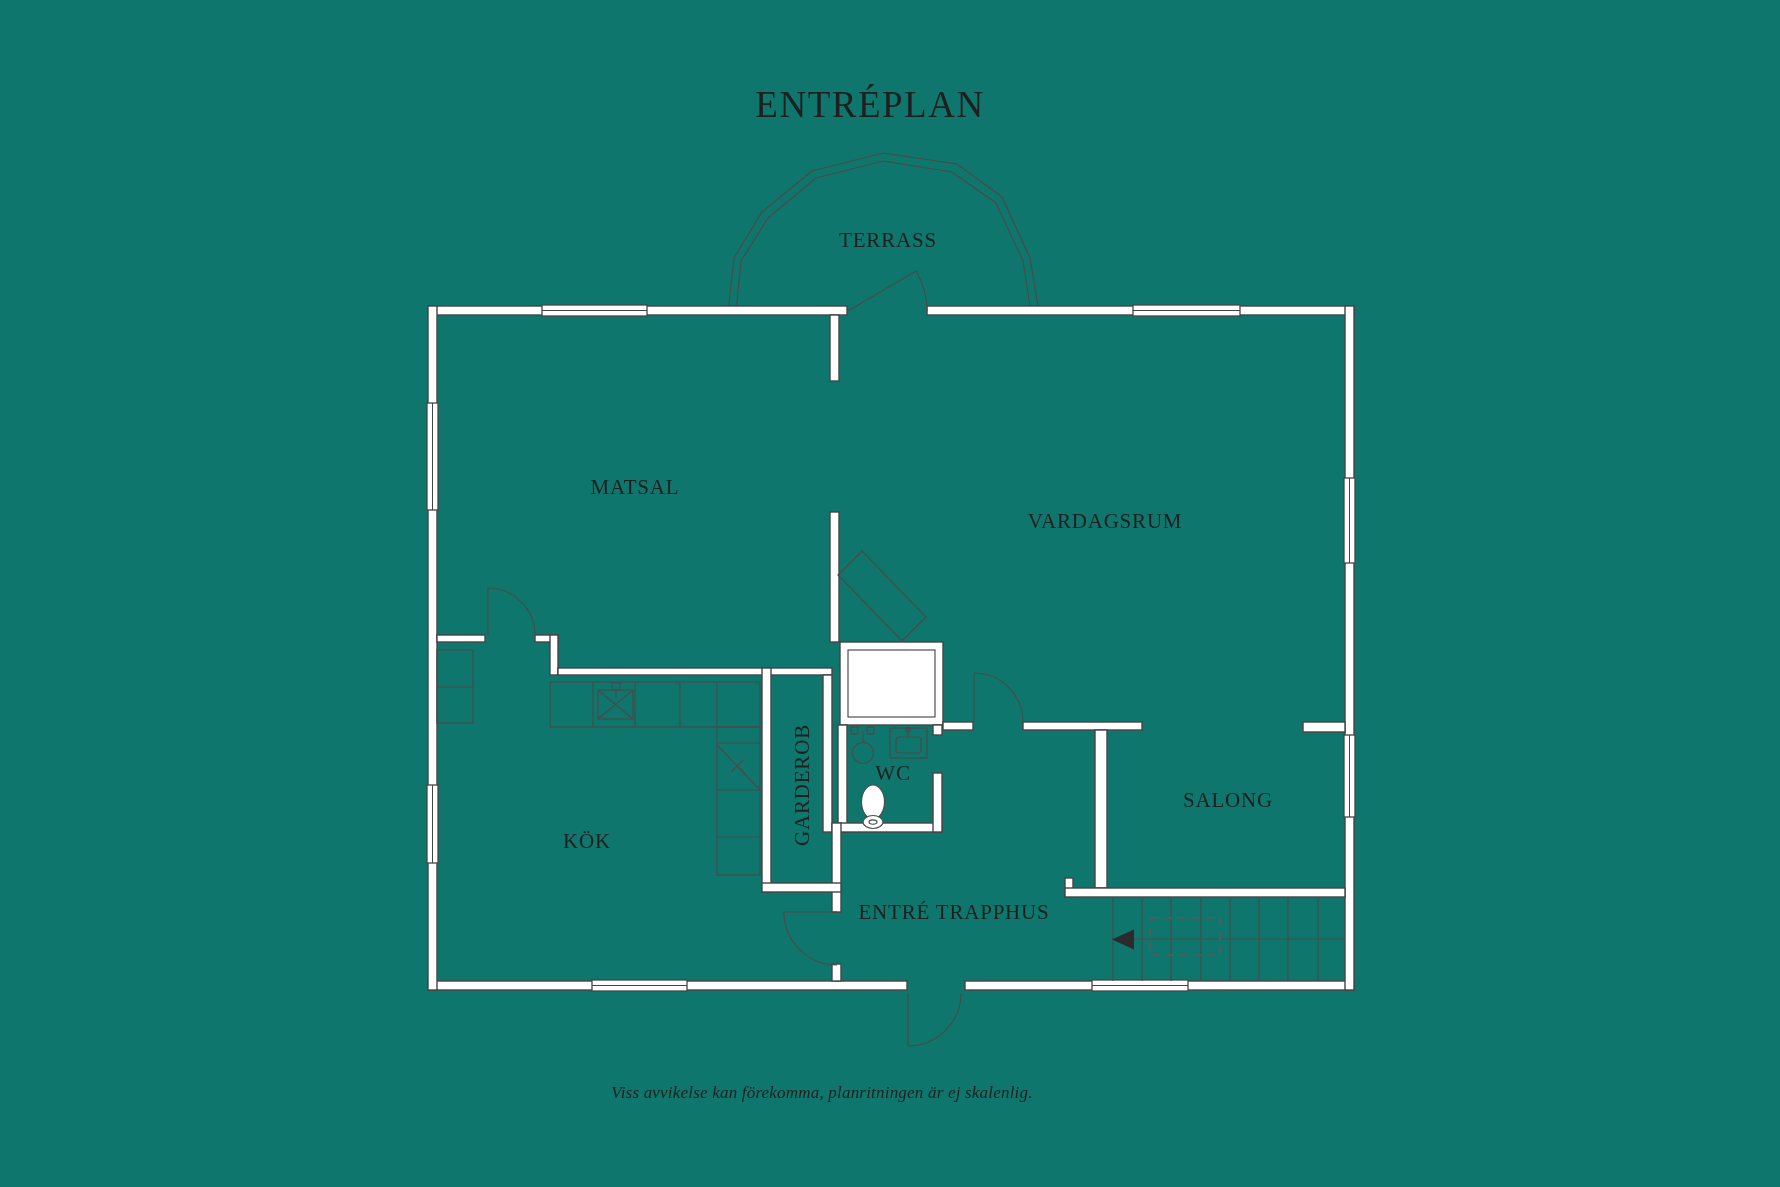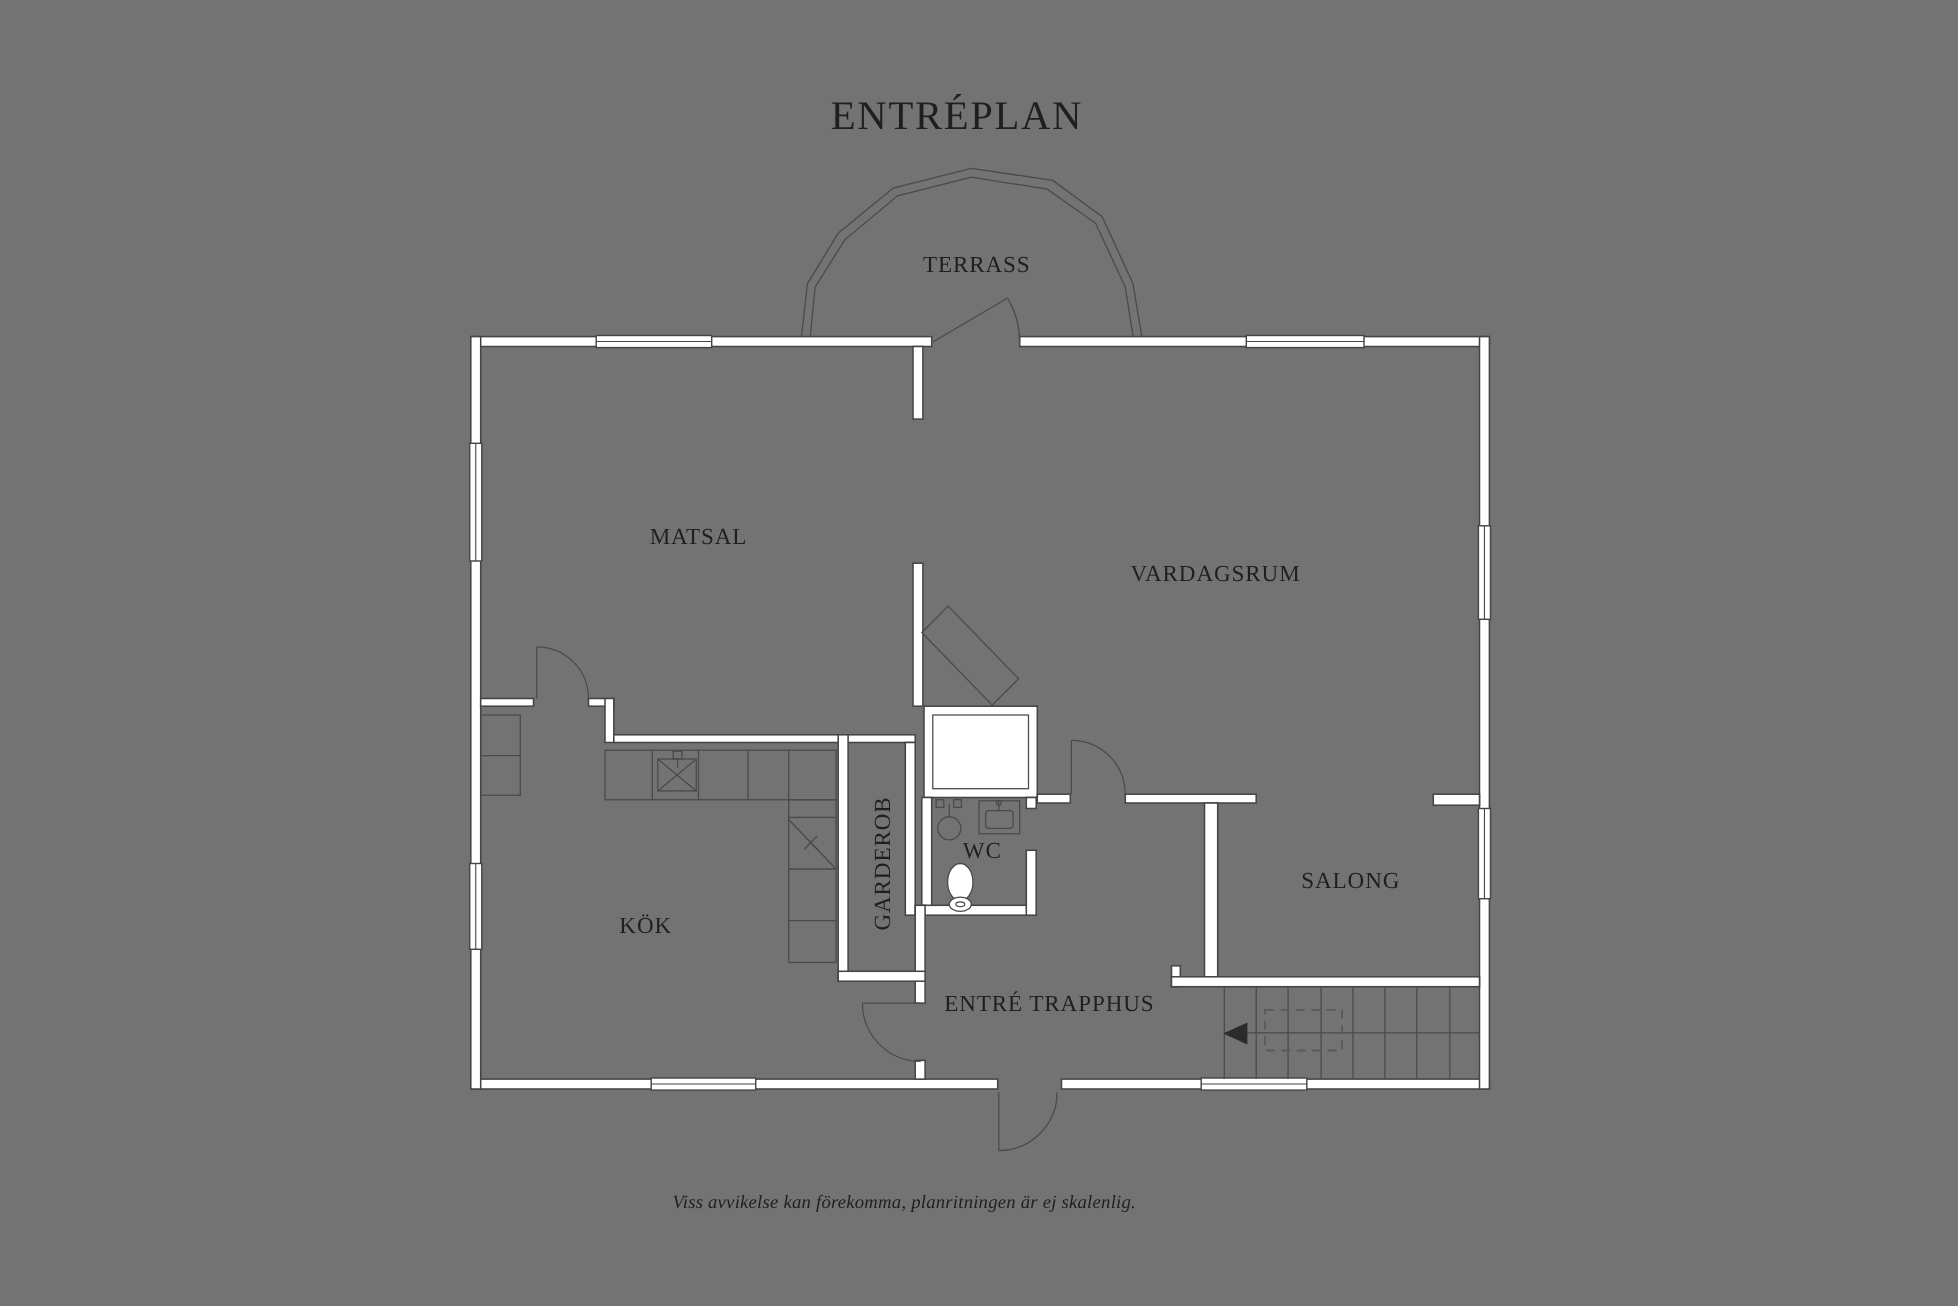--- a/index.html
+++ b/index.html
@@ -1,16 +1,16 @@
 <!DOCTYPE html>
 <html><head>
 <meta charset="utf-8">
 <style>
   html,body{margin:0;padding:0;background:#ffffff;}
-  .page{position:relative;width:1780px;height:1187px;background:#737373;overflow:hidden;}
+  .page{position:relative;width:1780px;height:1187px;background:#0f766e;overflow:hidden;}
   svg{display:block;}
   .wall{fill:#ffffff;stroke:#454545;stroke-width:1.4;}
   .win{fill:#ffffff;stroke:#454545;stroke-width:1.3;}
   .winline{stroke:#454545;stroke-width:1;fill:none;}
   .thin{fill:none;stroke:#4a4a4a;stroke-width:1.15;}
   .thin2{fill:#ffffff;stroke:#4a4a4a;stroke-width:1.15;}
   .doorarc{fill:none;stroke:#4a4a4a;stroke-width:1.1;}
   .dash{fill:none;stroke:#5a5a5a;stroke-width:1.6;stroke-dasharray:8 6;}
   .arrowhead{fill:#2b2b2b;stroke:none;}
   text{font-family:"Liberation Serif","DejaVu Serif",serif;fill:#1f1f1f;}

